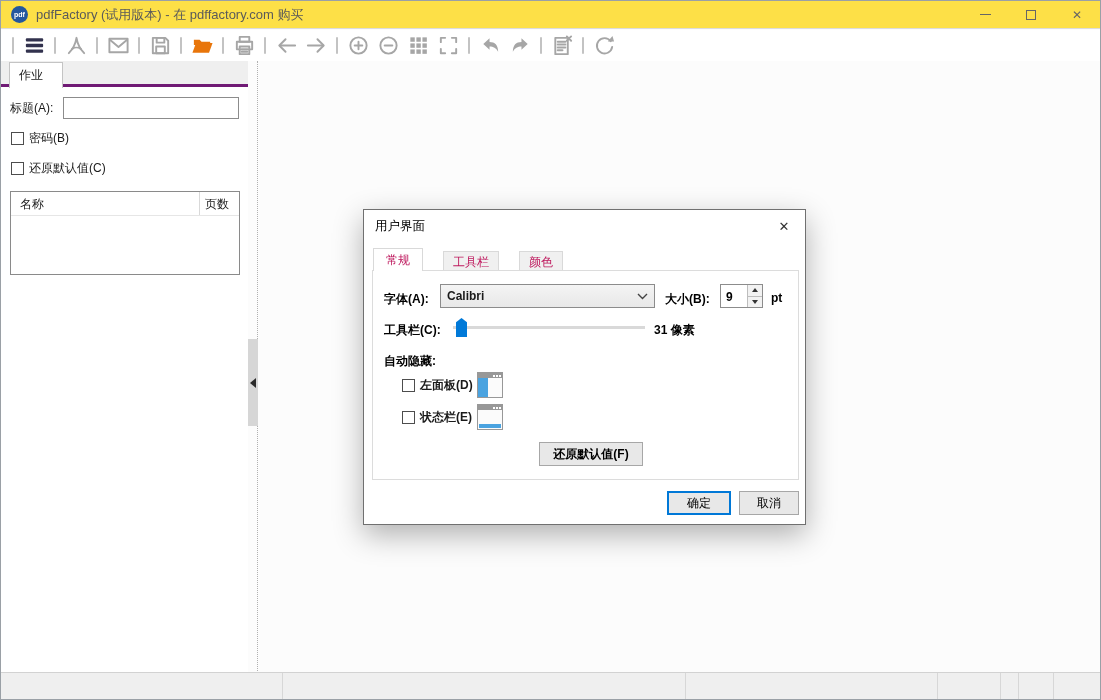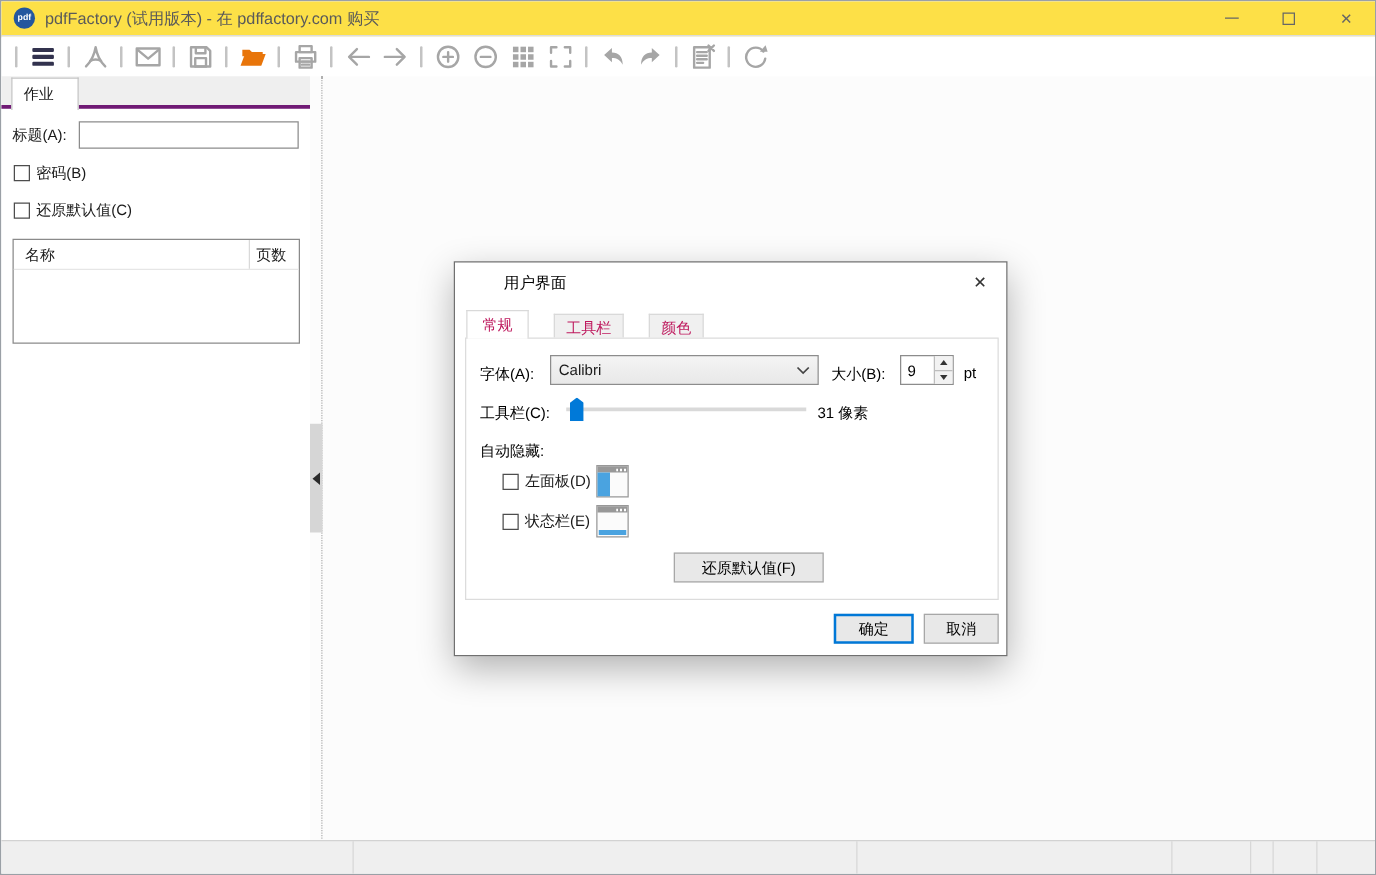--- a/index.html
+++ b/index.html
@@ -43,26 +43,26 @@
   .splitter-line { position:absolute; left:256px; top:60px; width:1px; height:612px; border-left:1px dotted #b0b0b0; }
   .splitter-handle { position:absolute; left:247px; top:338px; width:10px; height:87px; background:#d6d6d6; display:flex; align-items:center; justify-content:center; }
   .tri-left { width:0; height:0; border-top:5px solid transparent; border-bottom:5px solid transparent; border-right:6px solid #2b2b2b; }
 
   
   .statusbar { position:absolute; left:0; bottom:0; width:100%; height:27px; background:#efefef; border-top:1px solid #d2d2d2; display:flex; }
   .sb-sec { border-right:1px solid #d7d7d7; height:100%; }
 
   
   .dialog { position:absolute; left:362px; top:208px; width:443px; height:316px; background:#fff; border:1px solid #707070; box-shadow:0 10px 28px rgba(0,0,0,.30); }
-  .dlg-title { position:absolute; left:11px; top:8px; font-size:12.5px; color:#000;margin-left:28px; }
+  .dlg-title { position:absolute; left:11px; top:8px; font-size:12.5px; color:#000; }
   .dlg-close { position:absolute; right:10px; top:6px; width:22px; height:20px; display:flex; align-items:center; justify-content:center; color:#333; font-size:13px; }
   .dlg-tabs { position:absolute; left:9px; top:38px; display:flex; align-items:flex-end; }
   .dlg-tab { height:20px; padding:2px 9px 0; background:#f0f0f0; border:1px solid #d9d9d9; border-bottom:none; margin-right:20px; display:flex; align-items:center; font-size:12px; color:#be185d; }
   .dlg-tab.active { height:23px; background:#fff; border-color:#d9d9d9; position:relative; z-index:3; padding:0 12px; }
-  .dlg-panel { position:absolute; left:8px; top:60px; width:427px; height:210px; border:1px solid #dcdcdc; background:#fff; z-index:1; }
+  .dlg-panel { position:absolute; left:8px; top:60px; width:427px; height:210px; border:1px solid #dcdcdc; background:#fff; z-index:1;font-weight:bold; }
 
   .lbl { position:absolute; font-size:12px; color:#000; white-space:nowrap; }
   .combo { position:absolute; left:67px; top:13px; width:215px; height:24px; border:1px solid #8c8c8c; background:linear-gradient(#f4f4f4,#e8e8e8); display:flex; align-items:center; padding:0 6px; }
   .combo .chev { margin-left:auto; }
   .spinner { position:absolute; left:347px; top:13px; width:43px; height:24px; border:1px solid #8c8c8c; background:#fff; display:flex; }
   .spin-val { width:26px; border:none; outline:none; font:inherit; padding:2px 0 0 5px; background:transparent; }
   .spin-btns { width:15px; border-left:1px solid #bdbdbd; display:flex; flex-direction:column; }
   .spin-b { flex:1; background:#f2f2f2; display:flex; align-items:center; justify-content:center; }
   .spin-b + .spin-b { border-top:1px solid #bdbdbd; }
   .tri-up { width:0; height:0; border-left:3.5px solid transparent; border-right:3.5px solid transparent; border-bottom:4px solid #333; }
@@ -73,21 +73,21 @@
   .slider .thumb { position:absolute; left:3px; top:1px; width:11px; height:19px; background:#0079d8; clip-path:polygon(50% 0,100% 22%,100% 100%,0 100%,0 22%); }
 
   .mini-win { position:absolute; width:26px; height:26px; border:1px solid #989898; background:#fbfbfb; }
   .mini-bar { height:5px; background:#989898; position:relative; }
   .mini-dots { position:absolute; right:1px; top:1.5px; width:8px; height:2px;
     background:repeating-linear-gradient(90deg,#fff 0 1.5px,transparent 1.5px 3px); }
   .mini-left { position:absolute; left:0; top:5px; bottom:0; width:10px; background:#4aa3e0; }
   .mini-bottom { position:absolute; left:1px; right:1px; bottom:1px; height:4px; background:#4aa3e0; }
 
   .btn { display:flex; align-items:center; justify-content:center; background:#e8e8e8; border:1px solid #a7a7a7; font-size:12px; color:#000; }
-  .btn-restore { position:absolute; left:166px; top:171px; width:120px; height:24px; }
+  .btn-restore { position:absolute; left:166px; top:171px; width:104px; height:24px; }
   .btn-ok { position:absolute; left:303px; top:281px; width:64px; height:24px; border:2px solid #0078d7; }
   .btn-cancel { position:absolute; left:375px; top:281px; width:60px; height:24px; }
 </style>
 </head>
 <body>
 
 <div id="window">
 
   <div class="titlebar">
     <div class="app-logo">pdf</div>

